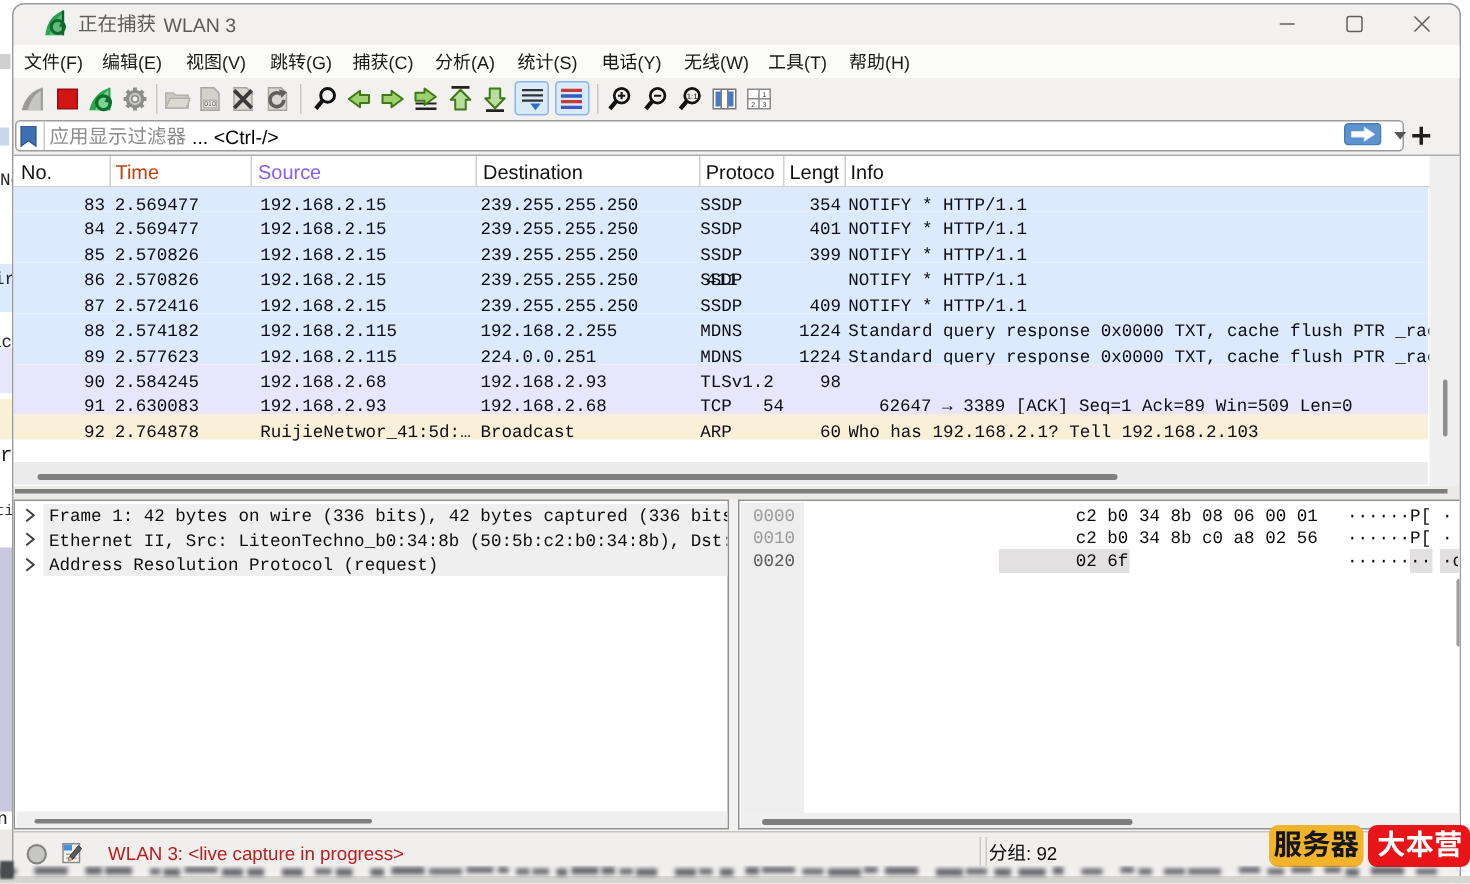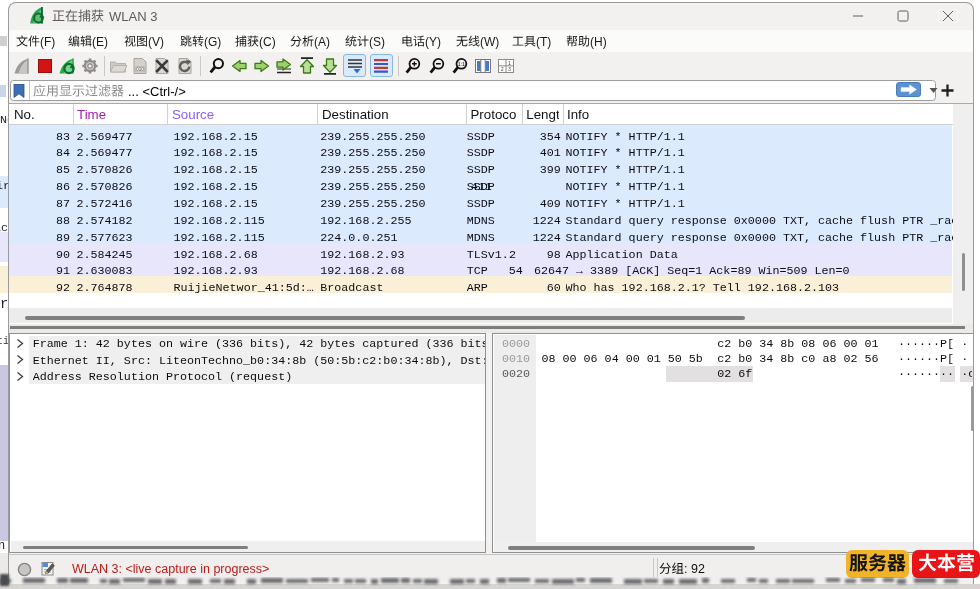--- a/index.html
+++ b/index.html
@@ -347,21 +347,21 @@
     </svg>
 <div class="abs" style="left:0px;top:100px;width:964px;height:221px;background:#fff;border-top:1px solid #aaa;overflow:hidden">
 <div class="abs" style="left:0;top:0;width:964px;height:20.5px;background:#fff;border-bottom:1px solid #d0d0d0"></div>
 <div class="abs" style="left:63.5px;top:0px;width:1px;height:20px;background:#d0d0d0"></div>
 <div class="abs" style="left:158px;top:0px;width:1px;height:20px;background:#d0d0d0"></div>
 <div class="abs" style="left:307.5px;top:0px;width:1px;height:20px;background:#d0d0d0"></div>
 <div class="abs" style="left:457px;top:0px;width:1px;height:20px;background:#d0d0d0"></div>
 <div class="abs" style="left:512.5px;top:0px;width:1px;height:20px;background:#d0d0d0"></div>
 <div class="abs" style="left:554px;top:0px;width:1px;height:20px;background:#d0d0d0"></div>
 <div class="abs sans" style="left:5px;top:3.4px;font-size:13.3px;color:#111;white-space:nowrap">No.</div>
-<div class="abs sans" style="left:68px;top:3.4px;font-size:13.3px;color:#a21caf;white-space:nowrap">Time</div>
+<div class="abs sans" style="left:68px;top:3.4px;font-size:13.3px;color:#c2410c;white-space:nowrap">Time</div>
 <div class="abs sans" style="left:163px;top:3.4px;font-size:13.3px;color:#8b5cf6;white-space:nowrap">Source</div>
 <div class="abs sans" style="left:313px;top:3.4px;font-size:13.3px;color:#111;white-space:nowrap">Destination</div>
 <div class="abs sans" style="left:461.5px;top:3.4px;font-size:13.3px;color:#111;width:45.8px;overflow:hidden;white-space:nowrap">Protocol</div>
 <div class="abs sans" style="left:517.3px;top:3.4px;font-size:13.3px;color:#111;width:33px;overflow:hidden;white-space:nowrap">Length</div>
 <div class="abs sans" style="left:558px;top:3.4px;font-size:13.3px;color:#111;white-space:nowrap">Info</div>
 <div class="abs" style="left:0;top:20.60px;width:943px;height:16.87px;background:#dbeafc"></div>
 <div class="abs mono" style="left:5px;top:24.50px;width:56px;text-align:right">83</div>
 <div class="abs mono" style="left:67.5px;top:24.50px">2.569477</div>
 <div class="abs mono" style="left:164.5px;top:24.50px">192.168.2.15</div>
 <div class="abs mono" style="left:311.3px;top:24.50px">239.255.255.250</div>
@@ -416,29 +416,28 @@
 <div class="abs mono" style="left:457.8px;top:125.72px">MDNS</div>
 <div class="abs mono" style="left:461.7px;top:125.72px;width:90px;text-align:right">1224</div>
 <div class="abs mono" style="left:556.5px;top:125.72px;width:387px;overflow:hidden">Standard query response 0x0000 TXT, cache flush PTR _rac</div>
 <div class="abs" style="left:0;top:138.69px;width:943px;height:16.87px;background:#e7e6fb"></div>
 <div class="abs mono" style="left:5px;top:142.59px;width:56px;text-align:right">90</div>
 <div class="abs mono" style="left:67.5px;top:142.59px">2.584245</div>
 <div class="abs mono" style="left:164.5px;top:142.59px">192.168.2.68</div>
 <div class="abs mono" style="left:311.3px;top:142.59px">192.168.2.93</div>
 <div class="abs mono" style="left:457.8px;top:142.59px">TLSv1.2</div>
 <div class="abs mono" style="left:461.7px;top:142.59px;width:90px;text-align:right">98</div>
-<div class="abs mono" style="left:556.5px;top:142.59px;width:387px;overflow:hidden">Application Data</div>
 <div class="abs" style="left:0;top:155.56px;width:943px;height:16.87px;background:#e7e6fb"></div>
 <div class="abs mono" style="left:5px;top:159.46px;width:56px;text-align:right">91</div>
 <div class="abs mono" style="left:67.5px;top:159.46px">2.630083</div>
 <div class="abs mono" style="left:164.5px;top:159.46px">192.168.2.93</div>
 <div class="abs mono" style="left:311.3px;top:159.46px">192.168.2.68</div>
 <div class="abs mono" style="left:457.8px;top:159.46px">TCP</div>
 <div class="abs mono" style="left:461.7px;top:159.46px;width:90px;text-align:center">54</div>
-<div class="abs mono" style="left:525px;top:159.46px;width:387px;overflow:hidden">62647 → 3389 [ACK] Seq=1 Ack=89 Win=509 Len=0</div>
+<div class="abs mono" style="left:577px;top:159.46px;width:387px;overflow:hidden">62647 → 3389 [ACK] Seq=1 Ack=89 Win=509 Len=0</div>
 <div class="abs" style="left:0;top:172.43px;width:943px;height:16.87px;background:#faf0d7"></div>
 <div class="abs mono" style="left:5px;top:176.33px;width:56px;text-align:right">92</div>
 <div class="abs mono" style="left:67.5px;top:176.33px">2.764878</div>
 <div class="abs mono" style="left:164.5px;top:176.33px">RuijieNetwor_41:5d:…</div>
 <div class="abs mono" style="left:311.3px;top:176.33px">Broadcast</div>
 <div class="abs mono" style="left:457.8px;top:176.33px">ARP</div>
 <div class="abs mono" style="left:461.7px;top:176.33px;width:90px;text-align:right">60</div>
 <div class="abs mono" style="left:556.5px;top:176.33px;width:387px;overflow:hidden">Who has 192.168.2.1? Tell 192.168.2.103</div>
 <div class="abs" style="left:0;top:204px;width:943px;height:15px;background:#ececec"></div>
 <div class="abs" style="left:16px;top:212px;width:720px;height:3.5px;background:#7f7f7f;border-radius:2px"></div>
@@ -467,21 +466,20 @@
 <div class="abs" style="left:483px;top:330px;width:483px;height:220px;background:#fff;border:1px solid #919191;border-right:none;overflow:hidden">
 <div class="abs" style="left:1px;top:1px;width:42px;height:207px;background:#efeeee"></div>
 <div class="abs" style="left:172.5px;top:32.0px;width:87.5px;height:15.5px;background:#e2e0e0"></div>
 <div class="abs" style="left:447px;top:32.0px;width:15px;height:15.5px;background:#e2e0e0"></div>
 <div class="abs" style="left:466.5px;top:32.0px;width:13px;height:15.5px;background:#e2e0e0"></div>
 <div class="mono2" style="left:9px;top:2.0px;color:#9a9a9a">0000</div>
 <div class="mono2" style="left:224.20000000000005px;top:2.0px">c2 b0 34 8b 08 06 00 01</div>
 <div class="mono2" style="left:405px;top:2.0px">······P[</div>
 <div class="mono2" style="left:468.29999999999995px;top:2.0px;width:7px;overflow:hidden">··4·····</div>
 <div class="mono2" style="left:9px;top:17.1px;color:#9a9a9a">0010</div>
-<div class="mono2" style="left:48.5px;top:17.1px">08 00 06 04 00 01 50 5b</div>
 <div class="mono2" style="left:224.20000000000005px;top:17.1px">c2 b0 34 8b c0 a8 02 56</div>
 <div class="mono2" style="left:405px;top:17.1px">······P[</div>
 <div class="mono2" style="left:468.29999999999995px;top:17.1px;width:7px;overflow:hidden">··4····V</div>
 <div class="mono2" style="left:9px;top:32.2px;color:#5a5a5a">0020</div>
 <div class="mono2" style="left:224.20000000000005px;top:32.2px">02 6f</div>
 <div class="mono2" style="left:405px;top:32.2px">········</div>
 <div class="mono2" style="left:468.29999999999995px;top:32.2px;width:11px;overflow:hidden">·o</div>
 <div class="abs" style="left:477.5px;top:52px;width:3.5px;height:45px;background:#9a9a9a;border-radius:2px"></div>
 <div class="abs" style="left:1px;top:208px;width:481px;height:12px;background:#efefef"></div>
 <div class="abs" style="left:15px;top:212px;width:247px;height:3.5px;background:#7f7f7f;border-radius:2px"></div>

